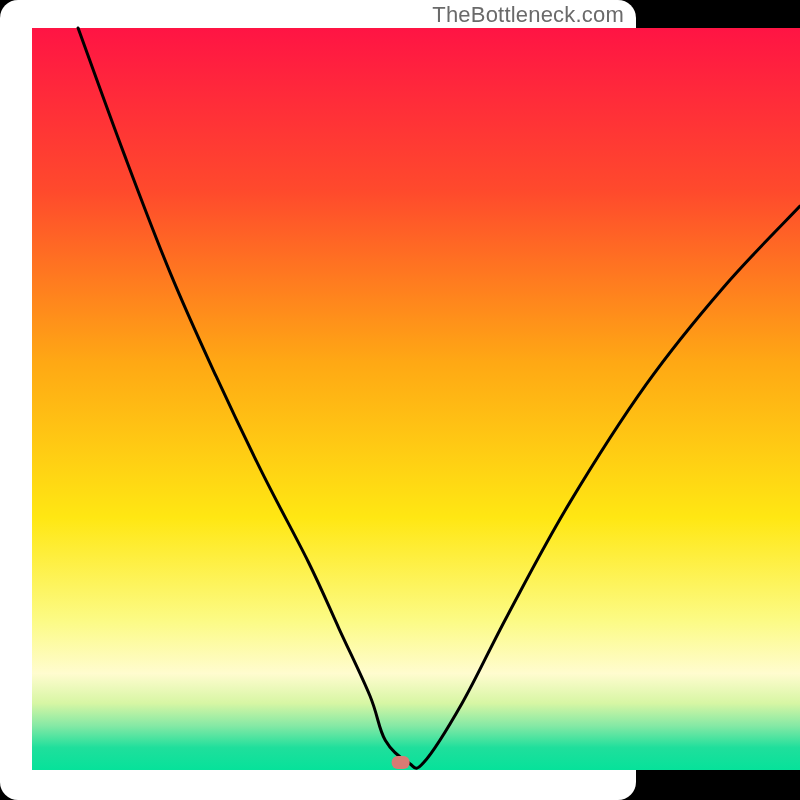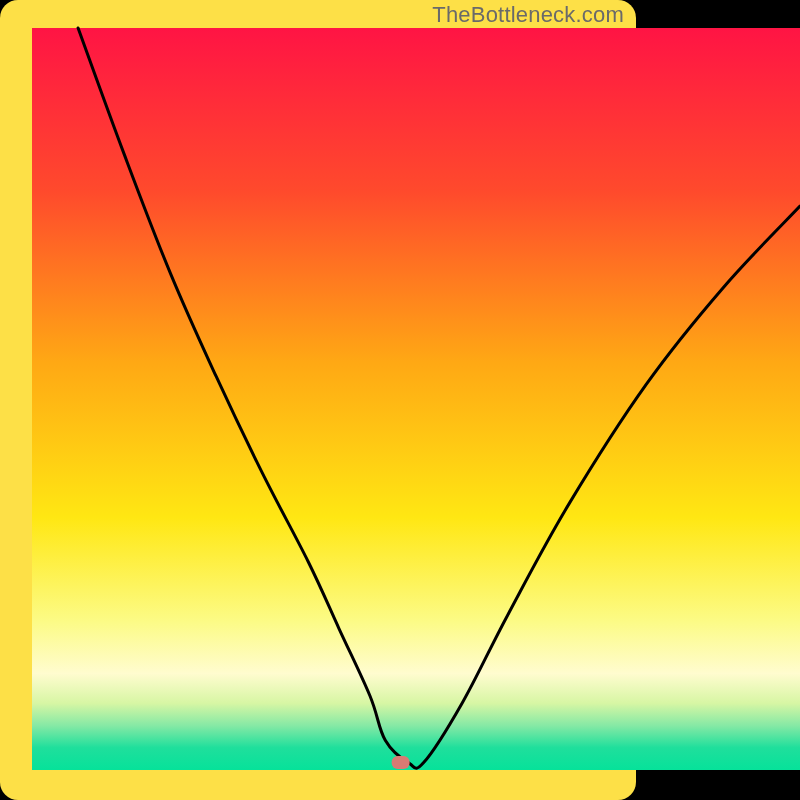--- a/index.html
+++ b/index.html
@@ -7,21 +7,21 @@
     padding: 0;
     width: 800px;
     height: 800px;
     background: #000;
     overflow: hidden;
   }
   .frame {
     position: relative;
     width: 636px;
     height: 800px;
-    background: #fde047;
+    background: #ffffff;
     border-radius: 18px;
   }
   .watermark {
     position: absolute;
     top: 2px;
     right: 12px;
     font-family: Arial, Helvetica, sans-serif;
     font-size: 22px;
     color: #6a6a6a;
     font-weight: 500;

